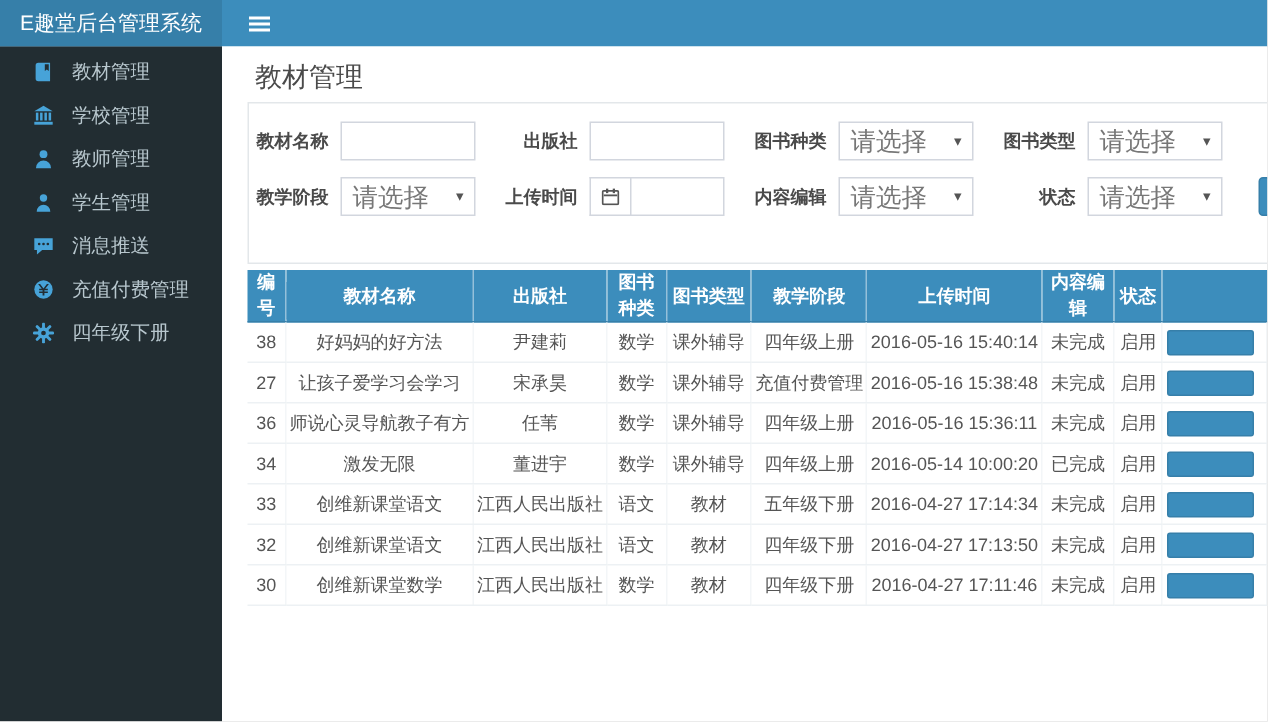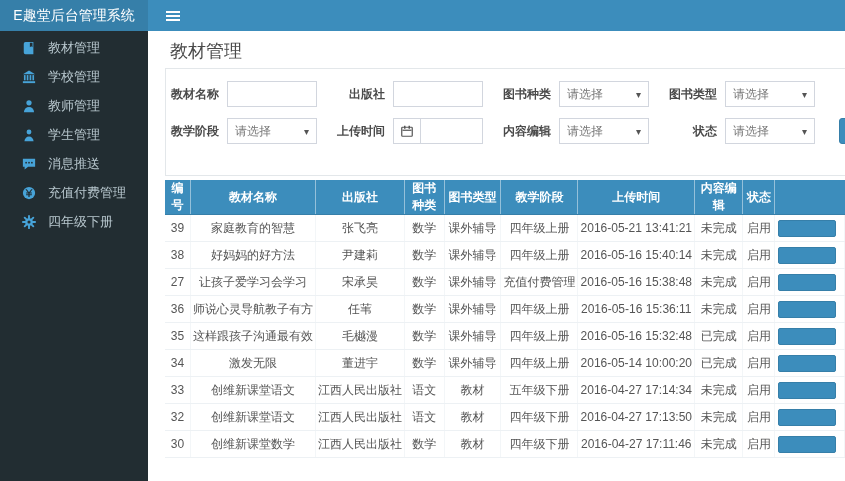--- a/index.html
+++ b/index.html
@@ -32,21 +32,21 @@
   .filter-box { position:absolute; left:17px; top:37px; width:920px; height:108px;
                 background:#fff; border:1px solid #e3e7ea; }
   .frow { display:flex; align-items:center; height:26px; margin:12px 0 0 3px; }
   .frow.second { margin-top:11px; }
   .fgroup { display:flex; align-items:center; margin-right:18px; }
   .flabel { min-width:50px; text-align:right; margin-right:8px; font-size:12px; font-weight:bold;
             color:#4a4a4a; white-space:nowrap; }
   .tinput { width:90px; height:26px; border:1px solid #d2d6de; background:#fff; font-size:12px; padding:0 6px; }
   .sel { width:90px; height:26px; border:1px solid #d2d6de; background:#fff; display:flex;
          align-items:center; justify-content:space-between; padding:0 7px; cursor:pointer; }
-  .sel span { font-size:12px; color:#777; }
+  .sel span { font-size:17px; color:#777; }
   .caret { color:#555; font-size:10px; font-style:normal; font-weight:normal; }
   .dategrp { display:flex; }
   .date-addon { width:27px; height:26px; border:1px solid #d2d6de; border-right:none;
                 display:flex; align-items:center; justify-content:center; background:#fff; }
   .date-input { width:63px; height:26px; border:1px solid #d2d6de; font-size:12px; padding:0 5px; }
   .search-btn { height:26px; padding:0 20px; margin-left:6px; background:#3c8dbc; color:#fff;
                 border:1px solid #367fa9; font-size:13px; border-radius:3px; cursor:pointer; white-space:nowrap; }
   .add-btn { position:absolute; left:21px; top:119px; height:25px; padding:0 13px; background:#3c8dbc;
              color:#fff; border:1px solid #367fa9; font-size:13px; border-radius:3px; cursor:pointer; white-space:nowrap; }
 
@@ -235,32 +235,20 @@
               <th style="width:64px">图书类型</th>
               <th style="width:72px">教学阶段</th>
               <th style="width:117px">上传时间</th>
               <th style="width:62px">内容编辑</th>
               <th style="width:38px">状态</th>
               <th style="width:80px"></th>
             </tr>
           </thead>
         <tbody>
             <tr>
-              <td>39</td>
-              <td>家庭教育的智慧</td>
-              <td>张飞亮</td>
-              <td>数学</td>
-              <td>课外辅导</td>
-              <td>四年级上册</td>
-              <td>2016-05-21 13:41:21</td>
-              <td>未完成</td>
-              <td>启用</td>
-              <td class="action-cell"><span class="action-btn"></span></td>
-            </tr>
-            <tr>
               <td>38</td>
               <td>好妈妈的好方法</td>
               <td>尹建莉</td>
               <td>数学</td>
               <td>课外辅导</td>
               <td>四年级上册</td>
               <td>2016-05-16 15:40:14</td>
               <td>未完成</td>
               <td>启用</td>
               <td class="action-cell"><span class="action-btn"></span></td>
@@ -279,32 +267,20 @@
             </tr>
             <tr>
               <td>36</td>
               <td>师说心灵导航教子有方</td>
               <td>任苇</td>
               <td>数学</td>
               <td>课外辅导</td>
               <td>四年级上册</td>
               <td>2016-05-16 15:36:11</td>
               <td>未完成</td>
-              <td>启用</td>
-              <td class="action-cell"><span class="action-btn"></span></td>
-            </tr>
-            <tr>
-              <td>35</td>
-              <td>这样跟孩子沟通最有效</td>
-              <td>毛樾漫</td>
-              <td>数学</td>
-              <td>课外辅导</td>
-              <td>四年级上册</td>
-              <td>2016-05-16 15:32:48</td>
-              <td>已完成</td>
               <td>启用</td>
               <td class="action-cell"><span class="action-btn"></span></td>
             </tr>
             <tr>
               <td>34</td>
               <td>激发无限</td>
               <td>董进宇</td>
               <td>数学</td>
               <td>课外辅导</td>
               <td>四年级上册</td>

